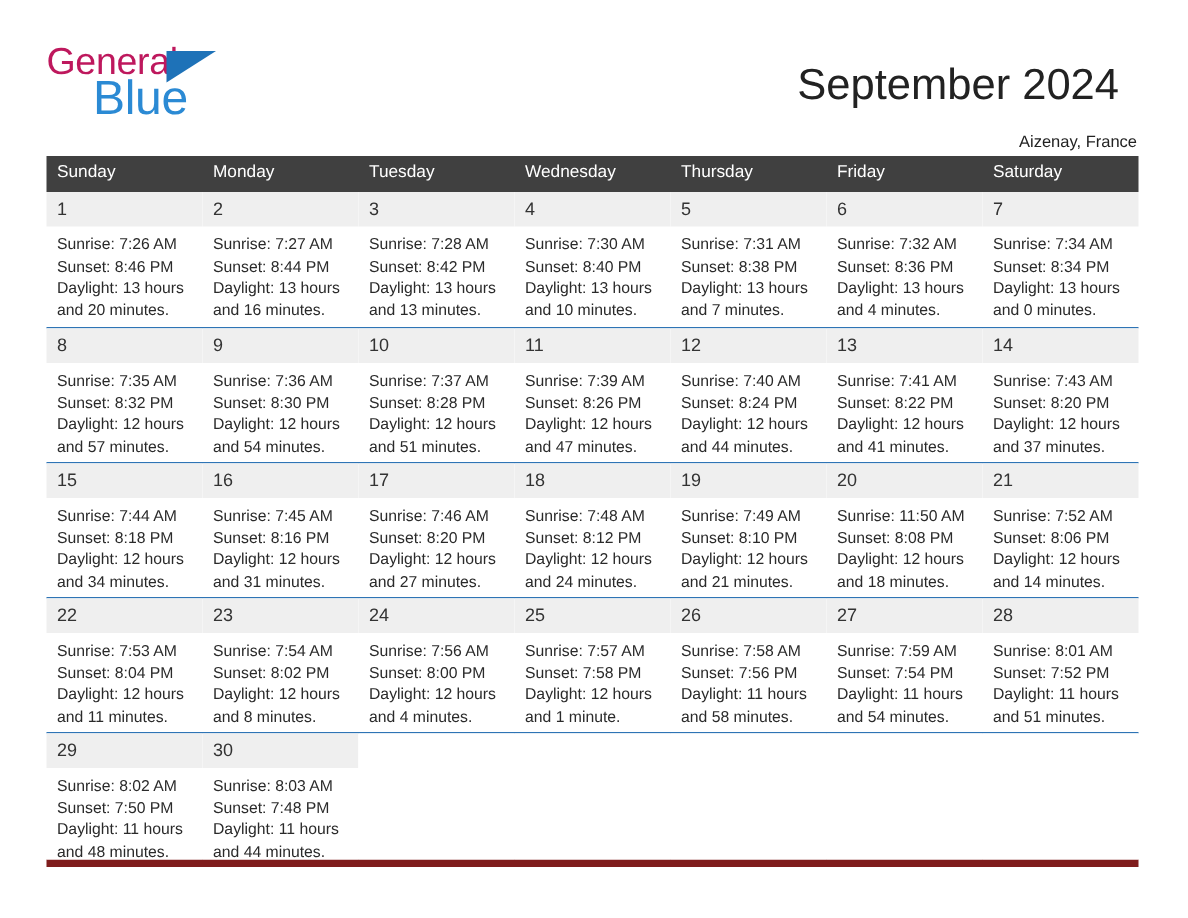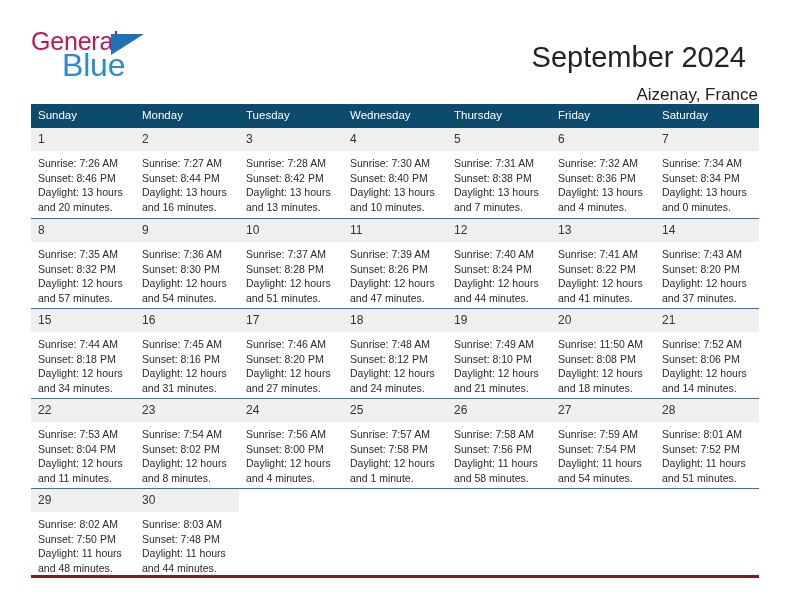--- a/index.html
+++ b/index.html
@@ -72,36 +72,36 @@
   .cal-title {
     font-size: 29px;
     line-height: 34px;
     color: #222222;
     font-weight: normal;
     margin: 12px;
     white-space: nowrap;
   }
   .cal-subtitle {
     margin-top: 7px;
-    font-size: 17px;
+    font-size: 11px;
     line-height: 18px;
     color: #222222;
     white-space: nowrap;
   }
 
   
   .calendar {
     position: absolute;
     left: 31px;
     top: 104px;
     width: 728px;
   }
   .dow-row {
     display: flex;
-    background: #0c4a6e;
+    background: #404040;
   }
   .dow-cell {
     flex: 1 1 0;
     min-width: 0;
     color: #ffffff;
     font-size: 11.5px;
     line-height: 13px;
     padding: 5px 0 6px 7px;
     box-sizing: border-box;
     white-space: nowrap;
@@ -109,21 +109,21 @@
   .week {
     display: flex;
     border-top: 1px solid #2e74b5;
     height: 90px;
     box-sizing: border-box;
   }
   .week.first {
     border-top: none;
   }
   .week.last {
-    border-bottom: 3px solid #7f1d1d;
+    border-bottom: 5px solid #7f1d1d;
     justify-content: flex-end;
   }
   .day {
     flex: 1 1 0;
     min-width: 0;
     box-sizing: border-box;
     position: relative;
     background: #ffffff;
   }
   .day-num {

